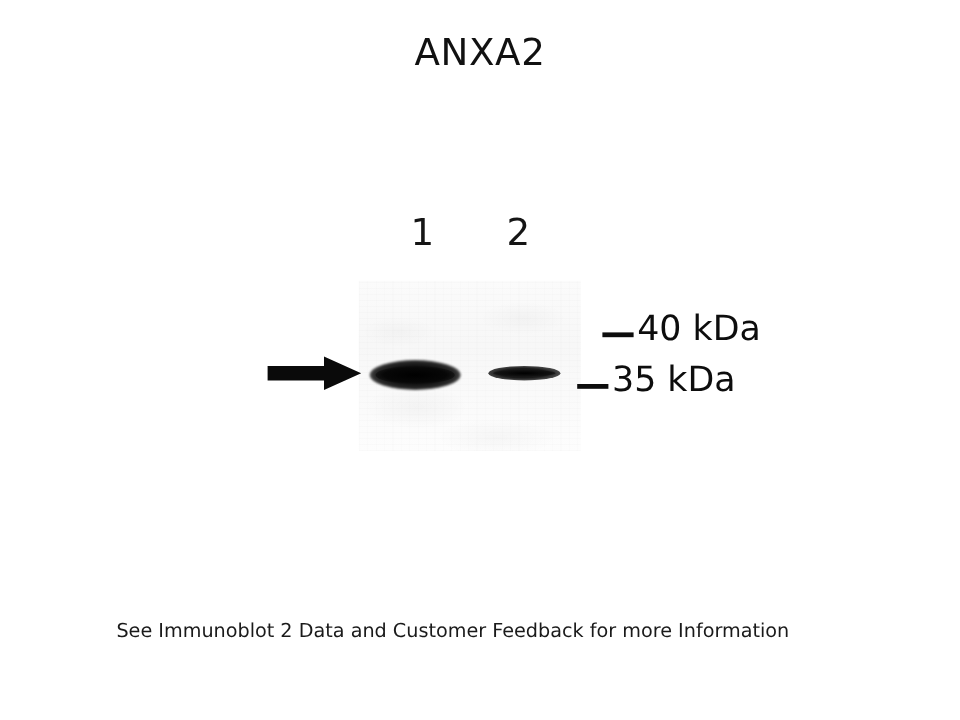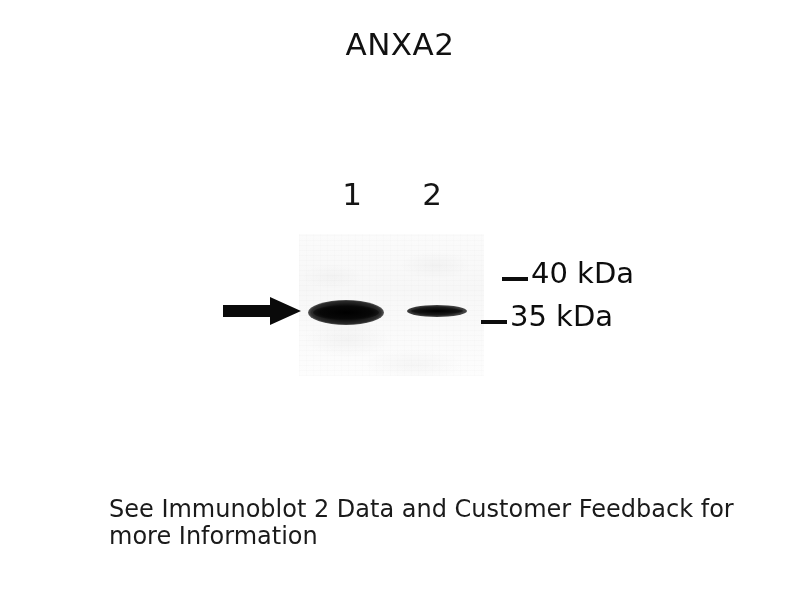--- a/index.html
+++ b/index.html
@@ -150,27 +150,26 @@
     white-space: nowrap;
     font-family: "DejaVu Sans", sans-serif;
   }
   #mw-marker-40 { left: 502px; top: 244px; margin-top: 12px; }
   #mw-marker-35 { left: 481px; top: 299px; text-align: center; }
 
   
   #figure-caption {
     position: absolute;
     left: 97px;
-    top: 496px;
+    top: 512px;
     width: 640px;
-    font-size: 24px;
+    font-size: 16px;
     line-height: 27px;
     color: #1a1a1a;
     font-family: "DejaVu Sans", sans-serif;
-    margin-left: 12px;
   }
 </style>
 </head>
 <body>
 
 <div id="blot-title">ANXA2</div>
 
 <div class="lane-label" id="lane-label-1">1</div>
 <div class="lane-label" id="lane-label-2">2</div>
 

